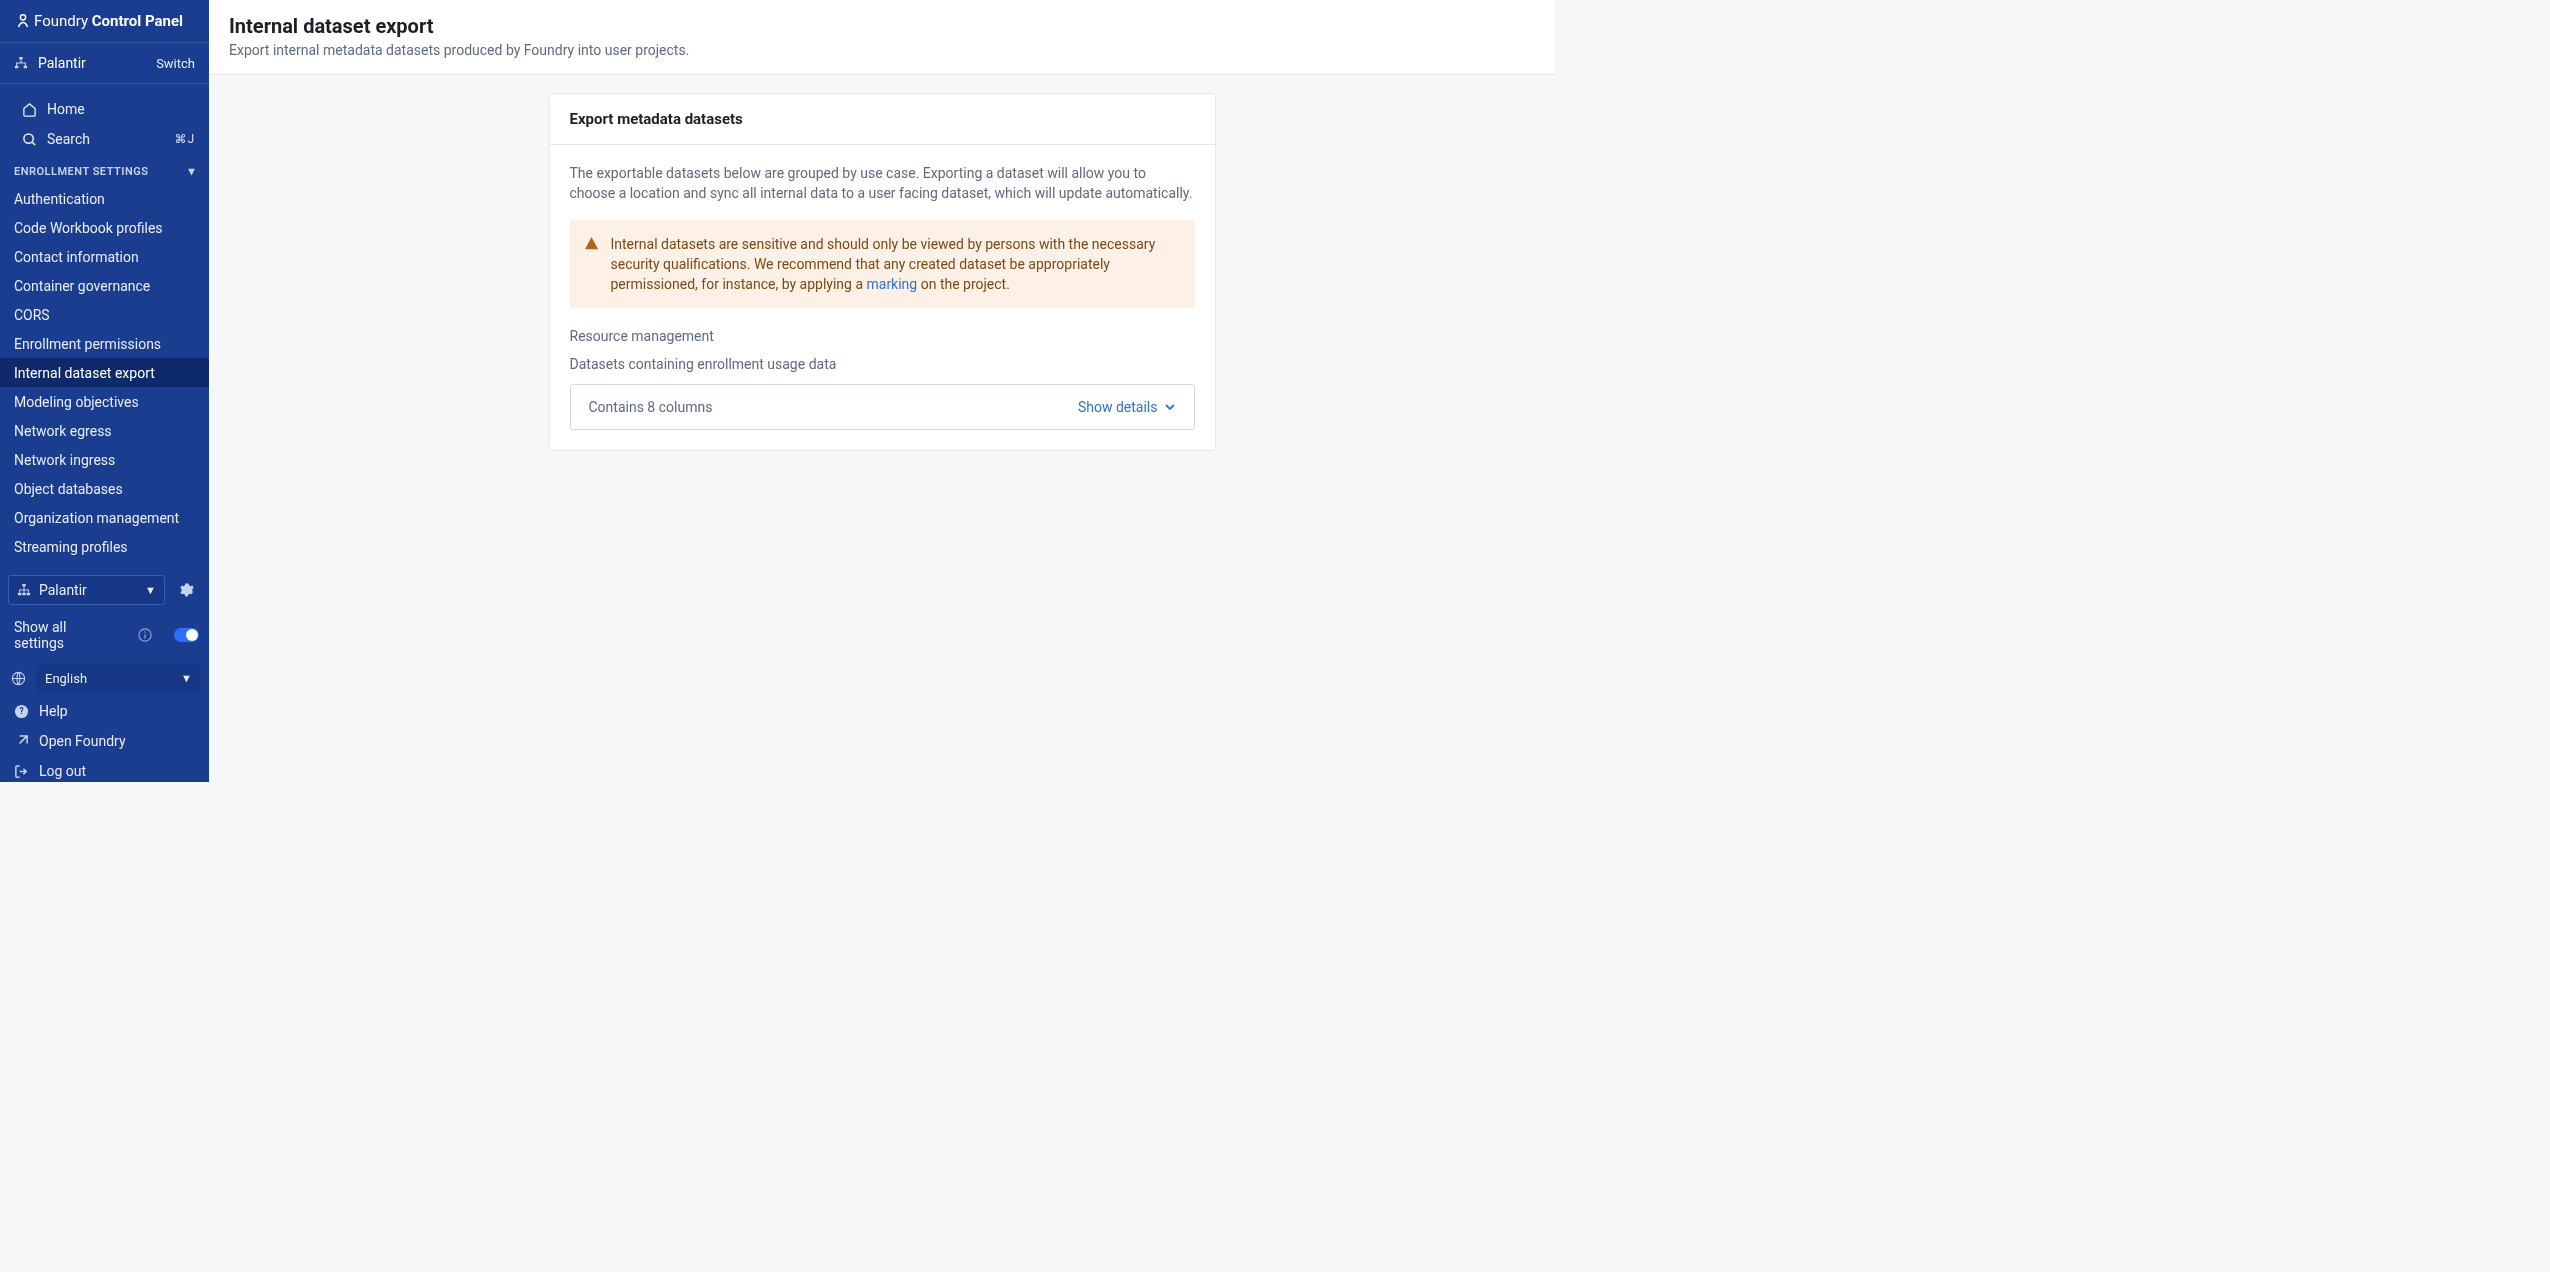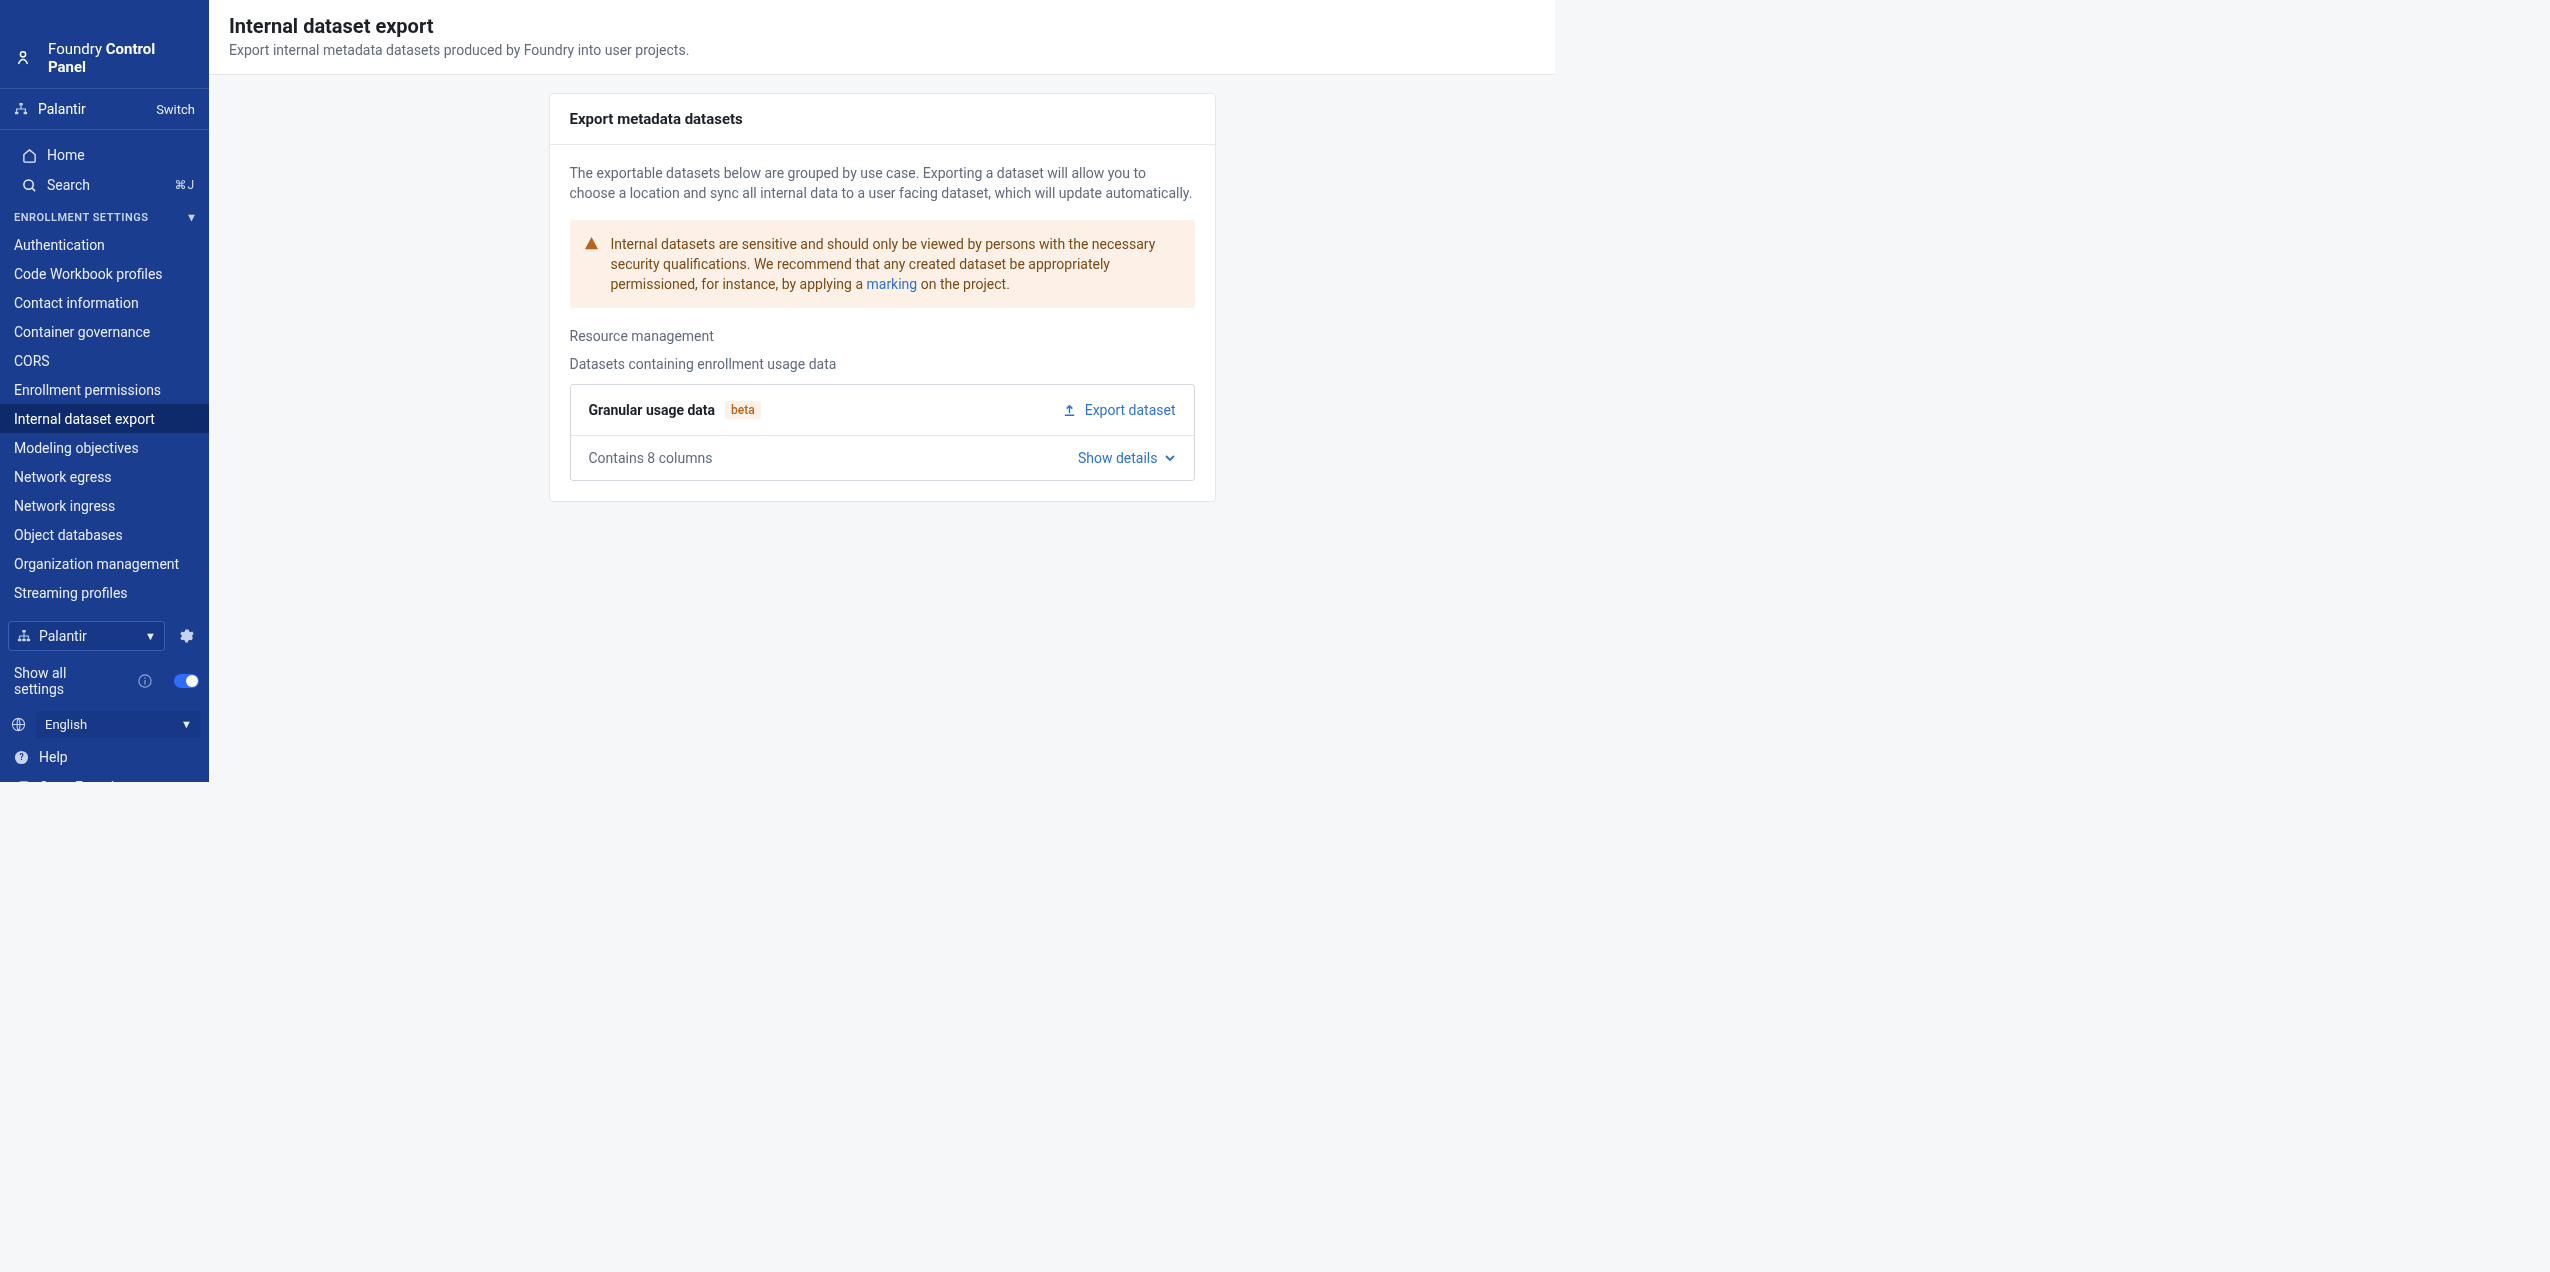--- a/index.html
+++ b/index.html
@@ -20,23 +20,22 @@
       background: #1a3d8f;
       color: #fff;
       display: flex;
       flex-direction: column;
       flex-shrink: 0;
     }
     .sidebar-header {
       display: flex;
       align-items: center;
       padding: 12px 14px;
-      gap: 16px;
+      gap: 2px;
       border-bottom: 1px solid rgba(255,255,255,0.12);
-      margin-top: 28px;
     }
     .sidebar-header .logo-icon { width: 18px; height: 18px; flex-shrink:0; }
     .sidebar-header .app-name { font-size: 15px; color: #fff; }
     .sidebar-header .app-name .bold { font-weight: 700; }
     .sidebar-header .app-name .light { font-weight: 400; }
 
     .org-row {
       display: flex;
       align-items: center;
       padding: 12px 14px;
@@ -432,34 +431,20 @@
           </span>
           <div class="warn-text">
             <span>Internal datasets are sensitive and should only be viewed by persons with the necessary security qualifications. We recommend that any created dataset be appropriately permissioned, for instance, by applying a </span><a href="#">marking</a><span> on the project.</span>
           </div>
         </div>
 
         <div class="section-title">Resource management</div>
         <div class="section-desc">Datasets containing enrollment usage data</div>
 
         <div class="dataset-box">
-          <div class="dataset-row">
-            <div class="dataset-title-wrap">
-              <span class="dataset-title">Granular usage data</span>
-              <span class="beta-badge">beta</span>
-            </div>
-            <div class="export-link">
-              <span>
-                <svg viewBox="0 0 16 16" width="15" height="15" fill="none" stroke="#2d72d2" stroke-width="1.6">
-                    <path d="M8 11V3M5 6l3-3 3 3M3 13h10"></path>
-                  </svg>
-              </span>
-              <span>Export dataset</span>
-            </div>
-          </div>
           <div class="details-row">
             <span class="details-text">Contains 8 columns</span>
             <div class="show-details">
               <span>Show details</span>
               <span>
                 <svg viewBox="0 0 12 12" width="12" height="12" fill="none" stroke="#2d72d2" stroke-width="1.8">
                     <path d="M2 4l4 4 4-4"></path>
                   </svg>
               </span>
             </div>

